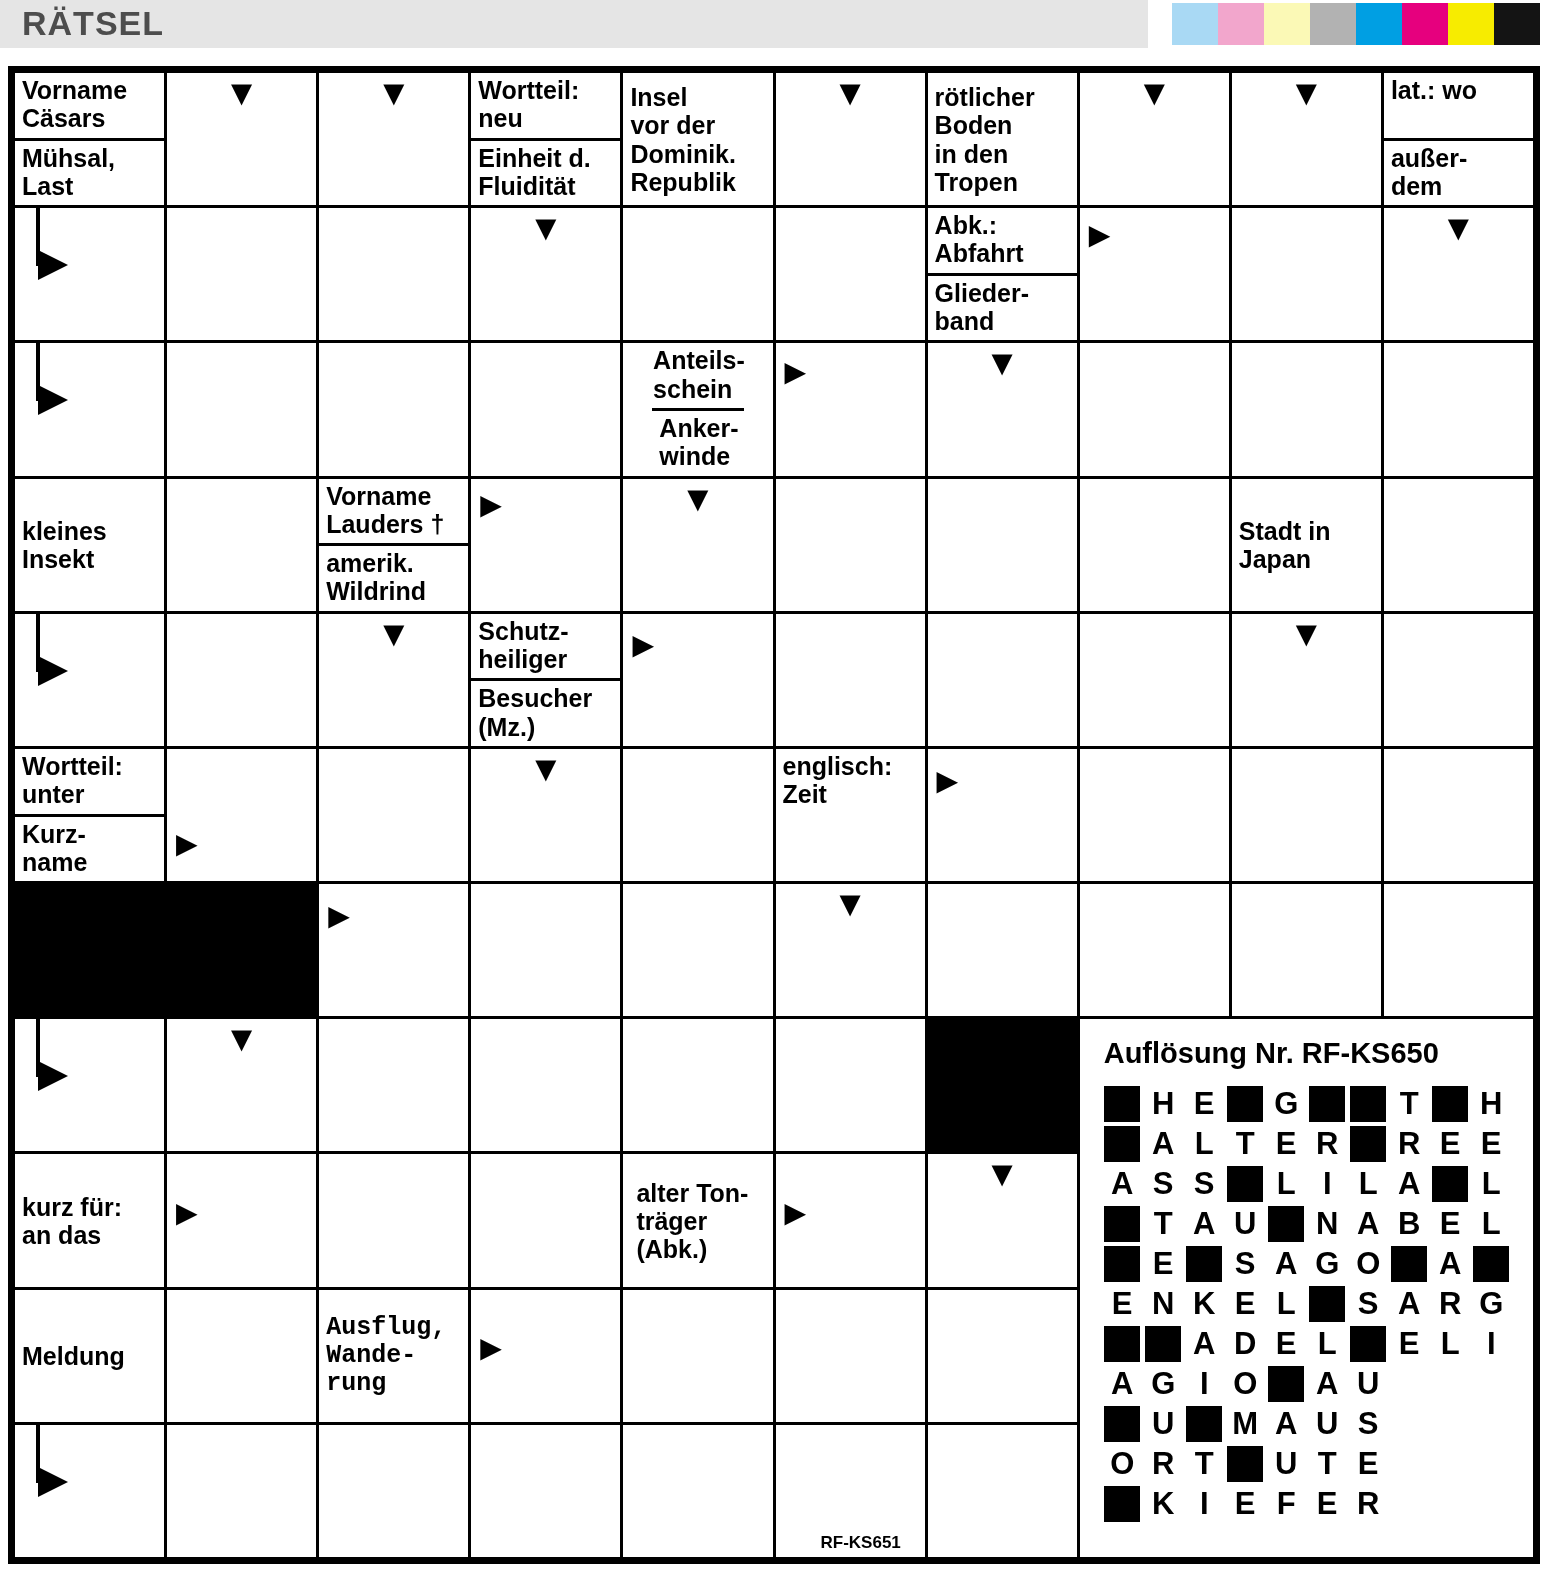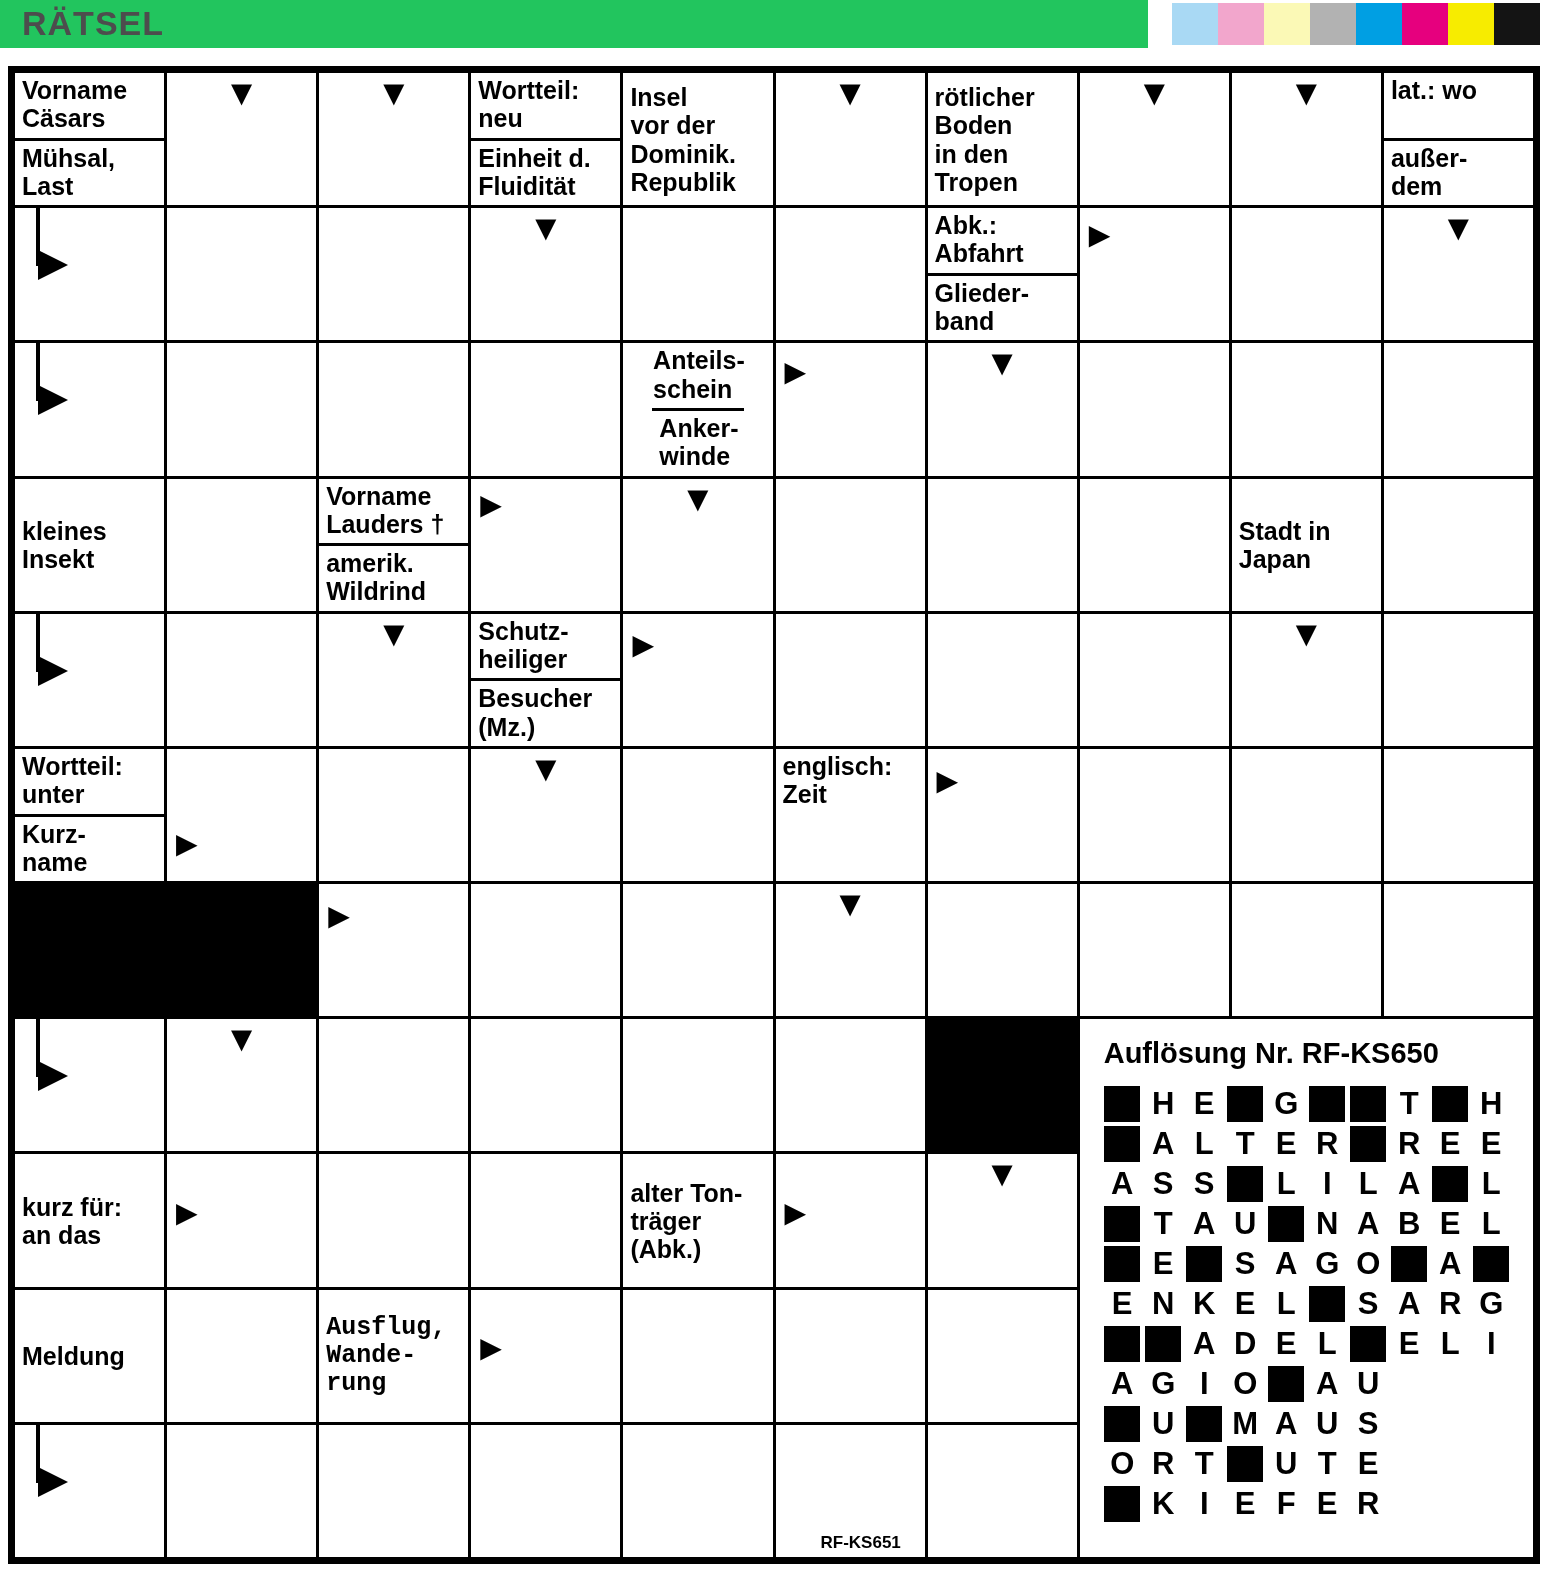--- a/index.html
+++ b/index.html
@@ -1,20 +1,20 @@
 <!DOCTYPE html>
 <html><head>
 <meta charset="utf-8">
 <style>
   html,body { margin:0; padding:0; background:#fff; }
   body { font-family:"Liberation Sans", sans-serif; }
   .page { position:relative; width:1565px; height:1588px; background:#fff; overflow:hidden; }
 
   
-  .header-bar { position:absolute; left:0; top:0; width:1148px; height:48px; background:#22c55e; }
+  .header-bar { position:absolute; left:0; top:0; width:1148px; height:48px; background:#e5e5e5; }
   .page-title { margin:0; padding:4px 0 0 22px; font-size:34px; font-weight:bold; color:#4d4d4d; letter-spacing:1px; }
   .color-strip { position:absolute; right:25px; top:3px; height:42px; display:flex; }
   .color-strip span { width:46px; height:42px; display:block; }
 
   
   .grid {
     position:absolute; left:8px; top:66px; width:1532px; height:1498px;
     box-sizing:border-box; border:7px solid #000; background:#000;
     display:grid; grid-template-columns:repeat(10,1fr); grid-template-rows:repeat(11,1fr);
     gap:3px;
@@ -426,21 +426,21 @@
         <div class="clue-half single">
           <div class="clue-text">kurz für:
 an das</div>
         </div>
       </div>
       <div class="cell" style="grid-area: 9 / 2;">
         <div class="arrow arrow-right" style="top: 44%;">►</div>
       </div>
       <div class="cell" style="grid-area: 9 / 3;"></div>
       <div class="cell" style="grid-area: 9 / 4;"></div>
-      <div class="cell clue-cell" style="grid-area: 9 / 5;">
+      <div class="cell clue-cell" style="grid-area: 9 / 5; padding-left: 6px;">
         <div class="clue-half single">
           <div class="clue-text">alter Ton-
 träger
 (Abk.)</div>
         </div>
       </div>
       <div class="cell" style="grid-area: 9 / 6;">
         <div class="arrow arrow-right" style="top: 44%;">►</div>
       </div>
       <div class="cell" style="grid-area: 9 / 7;">

